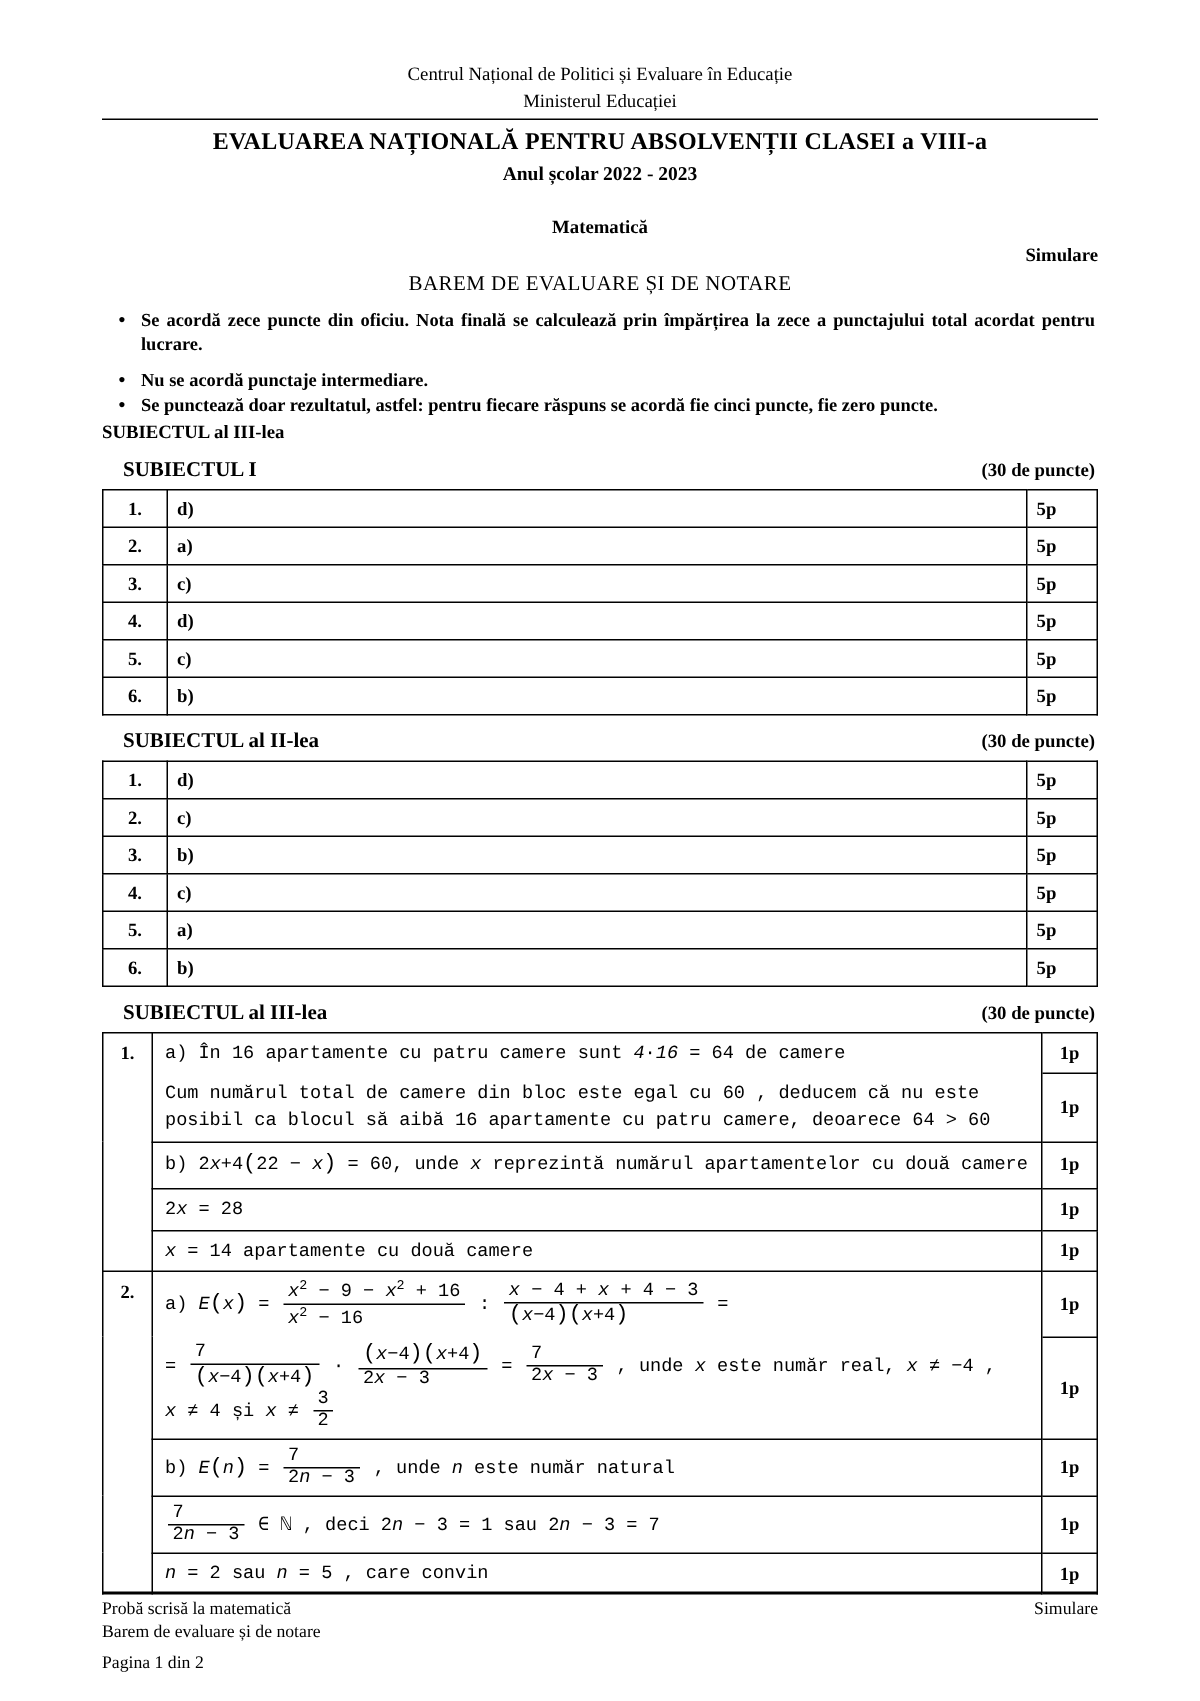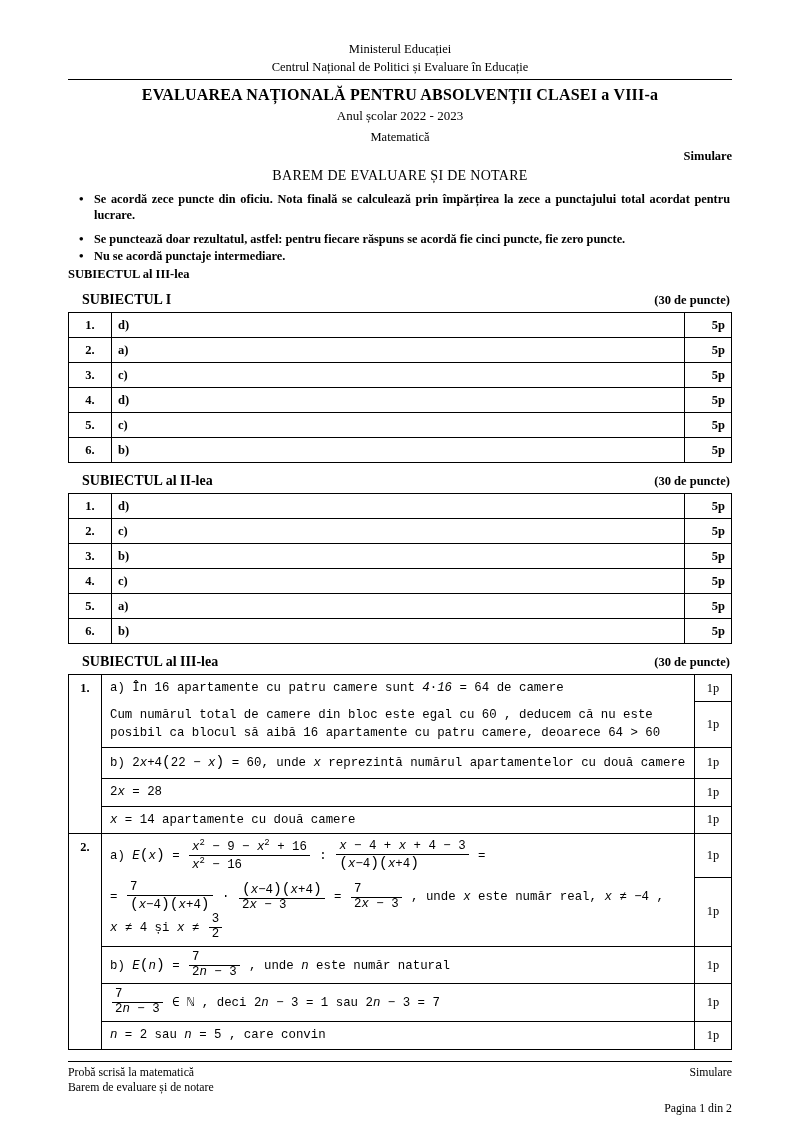--- a/index.html
+++ b/index.html
@@ -33,29 +33,29 @@
     margin: 3px 0 6px 0;
   }
   .exam-title {
     font-size: 16px;
     font-weight: bold;
     text-align: center;
     letter-spacing: 0.2px;
   }
   .school-year {
     font-size: 13px;
-    font-weight: normal;
+    font-weight: bold;
     text-align: center;
     margin-top: 4px;
   }
   .subject {
     font-size: 12.5px;
-    font-weight: normal;
-    text-align: center;
-    margin-top: 6px;
+    font-weight: bold;
+    text-align: center;
+    margin-top: 20px;
   }
   .simulare-right {
     font-size: 12.5px;
     font-weight: bold;
     text-align: right;
     margin-top: 4px;
   }
   .barem-title {
     font-size: 14px;
     text-align: center;
@@ -113,21 +113,21 @@
     padding: 3px 6px;
     vertical-align: middle;
   }
   td.num {
     width: 30px;
     text-align: center;
   }
   td.ans { text-align: left; padding-left: 9px; }
   td.pts {
     width: 34px;
-    text-align: right;
+    text-align: left;
   }
   .rows-I td, .rows-II td { height: 18px; }
 
   
   table.s3 {
     border-collapse: collapse;
     width: 100%;
     table-layout: fixed;
   }
   table.s3 td {
@@ -143,21 +143,21 @@
     padding-top: 6px;
   }
   table.s3 td.body {
     padding: 4px 8px;
     line-height: 1.5;
     font-family: Liberation Mono, monospace;
   }
   table.s3 td.p {
     width: 34px;
     text-align: center;
-    font-weight: normal;
+    font-weight: bold;
   }
   .nb { border-bottom: none !important; }
   .nt { border-top: none !important; }
 
   
   .mi { font-style: italic; }
   sup.e { font-size: 0.72em; vertical-align: super; }
   .frac {
     display: inline-block;
     vertical-align: middle;
@@ -179,47 +179,47 @@
   .footer .hr {
     border: none;
     border-top: 1px solid #000;
     margin-bottom: 3px;
   }
   .footer .row {
     display: flex;
     justify-content: space-between;
   }
   .footer .page-no {
-    text-align: right;
+    text-align: left;
     margin-top: 6px;
   }
 </style>
 </head>
 <body>
 
 <div class="page">
 
   <div class="ministry">
+    <div>Centrul Național de Politici și Evaluare în Educație</div>
     <div>Ministerul Educației</div>
-    <div>Centrul Național de Politici și Evaluare în Educație</div>
   </div>
   <hr class="hr-top">
 
   <div class="exam-title">EVALUAREA NAȚIONALĂ PENTRU ABSOLVENȚII CLASEI a VIII-a</div>
   <div class="school-year">Anul școlar 2022 - 2023</div>
   <div class="subject">Matematică</div>
   <div class="simulare-right">Simulare</div>
   <div class="barem-title">BAREM DE EVALUARE ȘI DE NOTARE</div>
 
   <ul class="bullets">
     <li>Se acordă zece puncte din oficiu. Nota finală se calculează prin împărțirea la zece a punctajului total acordat pentru lucrare.</li>
   </ul>
   <ul class="bullets">
+    <li>Nu se acordă punctaje intermediare.</li>
     <li>Se punctează doar rezultatul, astfel: pentru fiecare răspuns se acordă fie cinci puncte, fie zero puncte.</li>
-    <li>Nu se acordă punctaje intermediare.</li>
   </ul>
   <div class="sect-head">SUBIECTUL al III-lea</div>
   <ul class="bullets">
   </ul>
 
   <div class="big-sect">
     <span>SUBIECTUL I</span>
     <span class="pts">(30 de puncte)</span>
   </div>
   <table class="grid rows-I">

